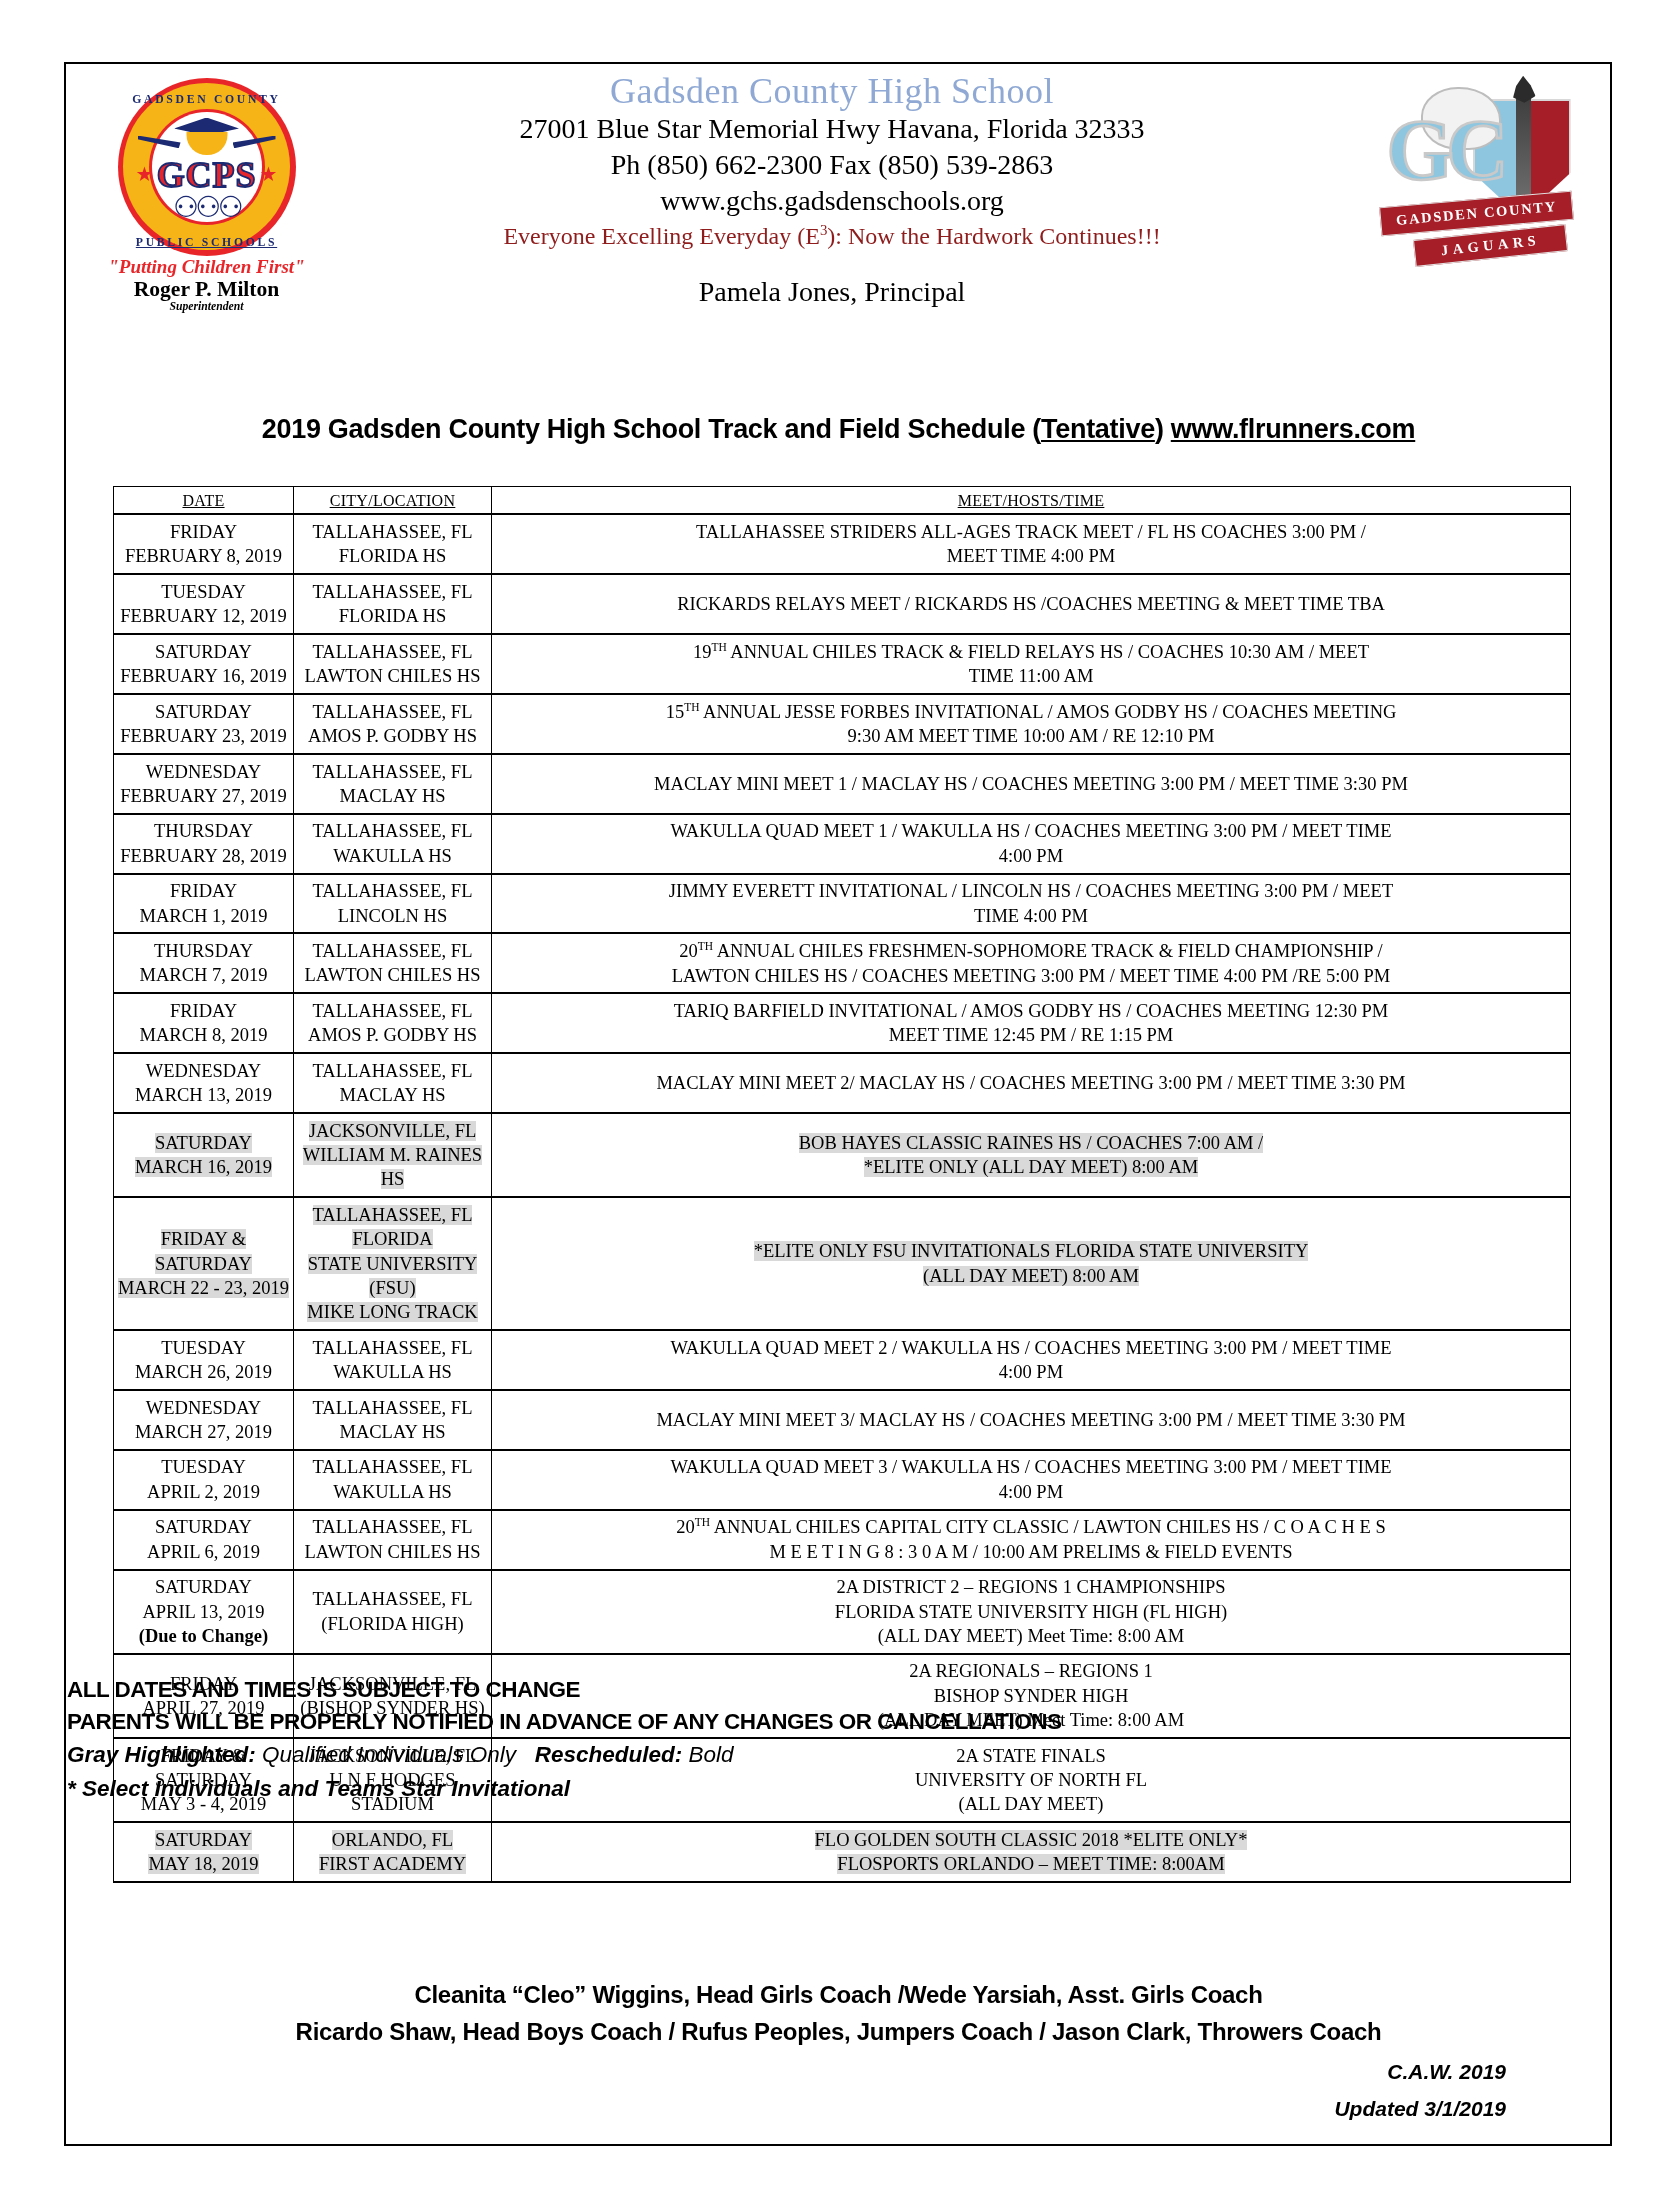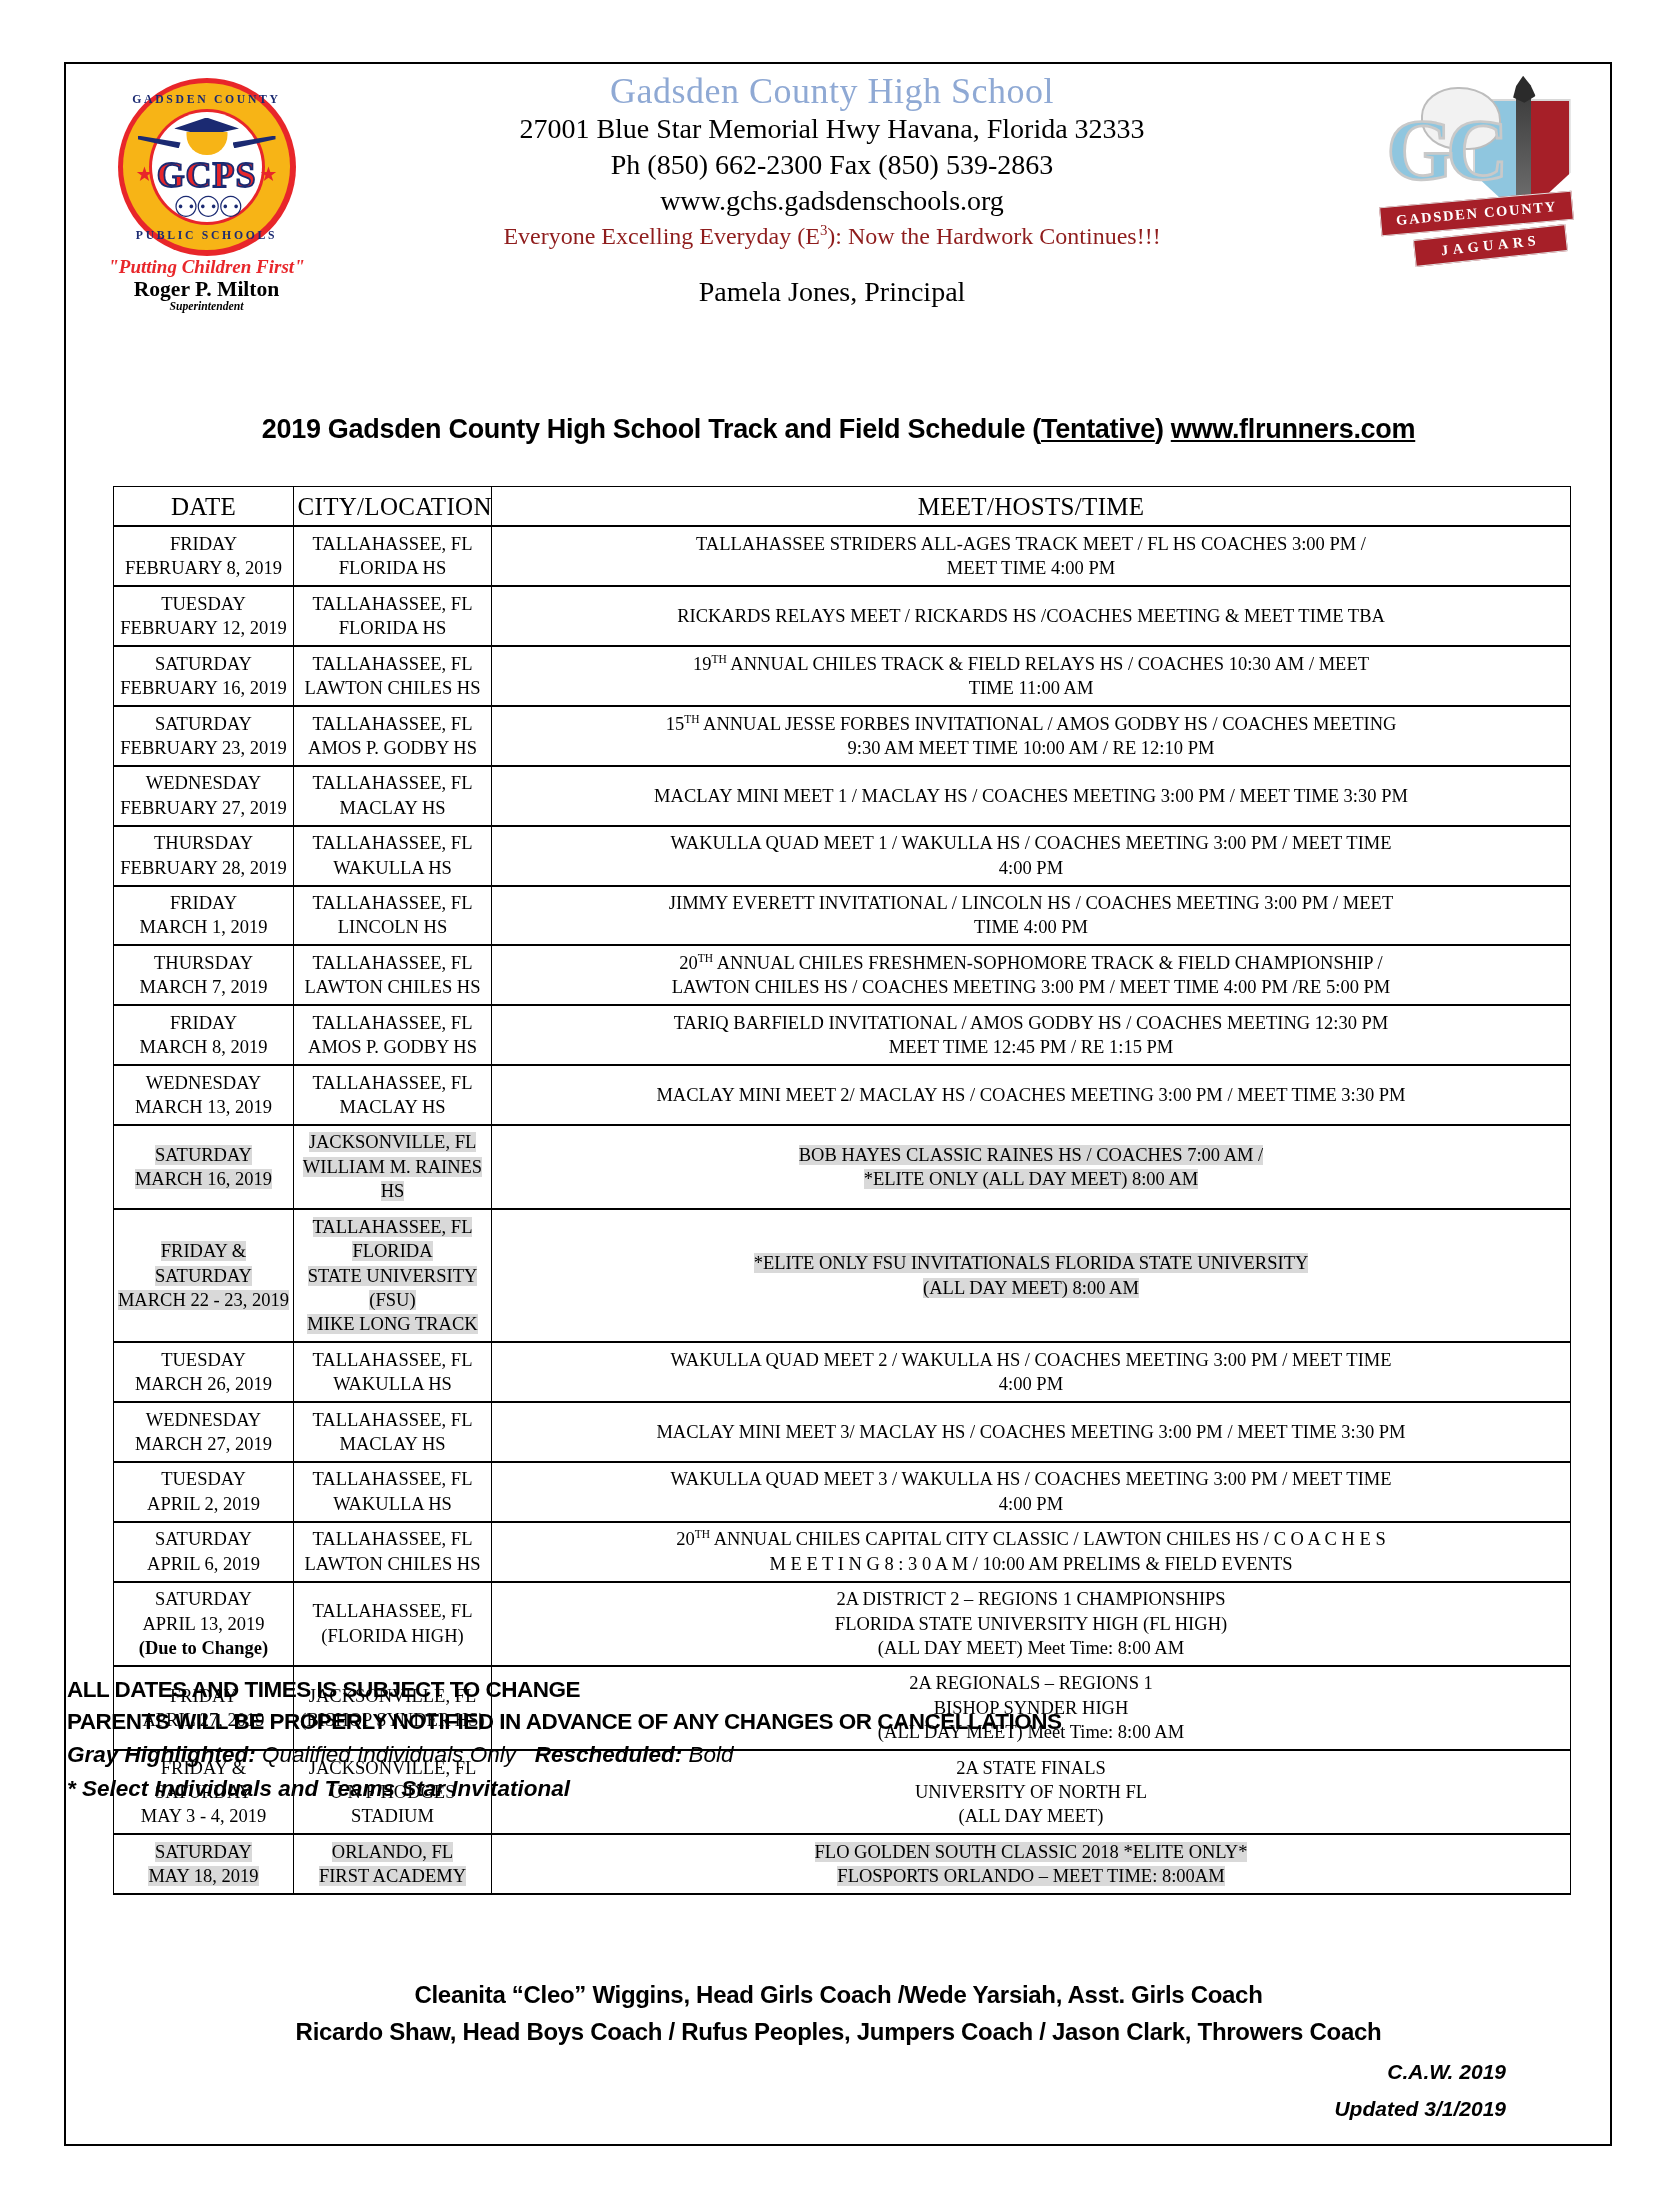--- a/index.html
+++ b/index.html
@@ -129,21 +129,21 @@
     position: absolute;
     left: 0; right: 0;
     text-align: center;
     color: #1b2a72;
     font-weight: bold;
     font-size: 11.7px;
     letter-spacing: 2.7px;
     font-family: "Liberation Serif", serif;
   }
   .seal .arc-top { top: 15.3px; }
-  .seal .arc-bot { bottom: 14px; }
+  .seal .arc-bot { bottom: 7px; text-decoration: underline; }
   .logo-left .motto {
     font-family: "Liberation Serif", serif;
     font-style: italic;
     font-weight: bold;
     color: #e8262a;
     font-size: 19px;
     margin-top: 0.9px;
     white-space: nowrap;
   }
   .logo-left .supt-name {
@@ -305,24 +305,25 @@
   }
   table.sched td, table.sched th {
     border: 0.9px solid #000;
     vertical-align: middle;
     text-align: center;
     padding: 4.5px 3.6px;
     font-weight: normal;
     line-height: 1.32;
   }
   table.sched thead th {
-    font-size: 25px;
+    font-size: 16px;
     letter-spacing: 0.3px;
     padding: 2.7px 3.6px;
     border-bottom: 2.7px solid #000;
+    text-decoration: underline;
   }
   col.c-date { width: 180px; }
   col.c-loc  { width: 198px; }
   col.c-meet { width: auto; }
 
   table.sched tbody td {
     font-size: 18.5px;
     border-top: 2.7px solid #000;
     border-bottom: 2.7px solid #000;
     border-left: 1.8px solid #000;

